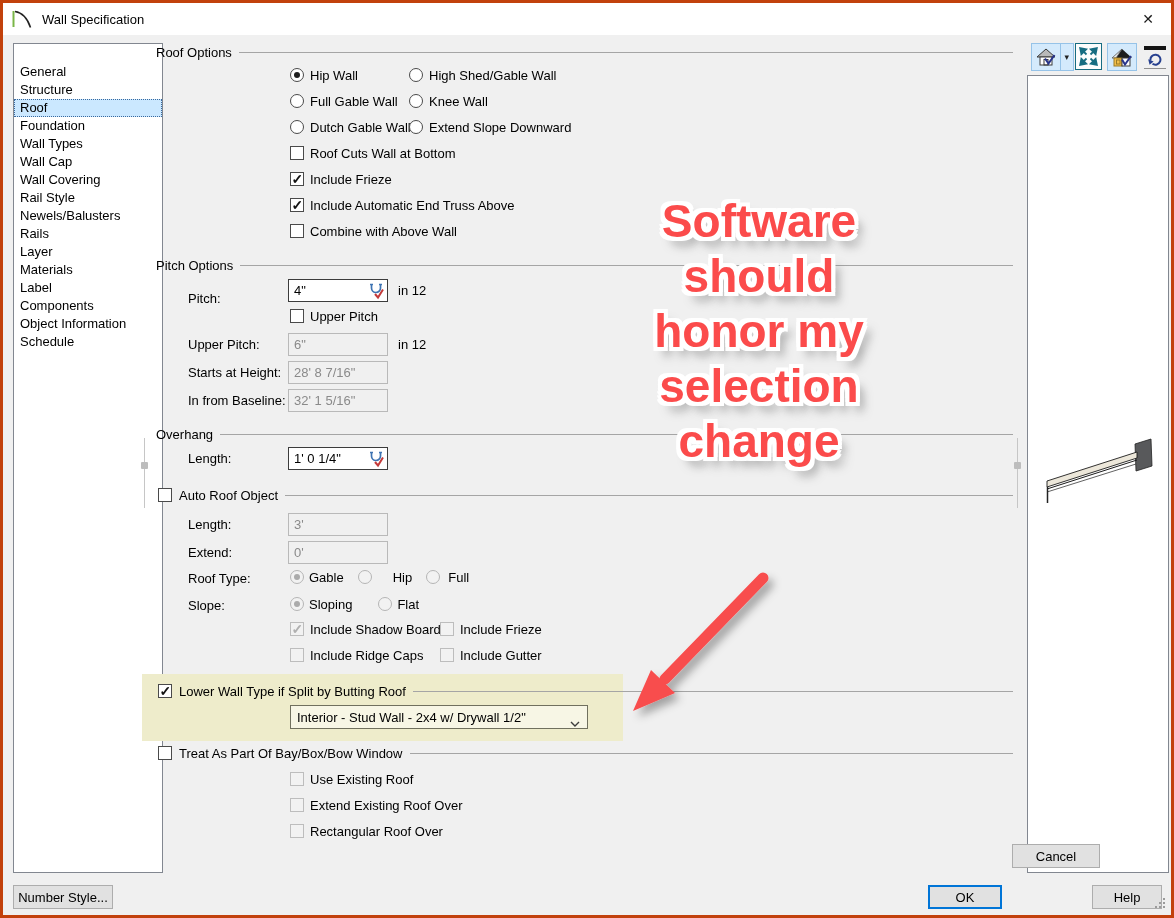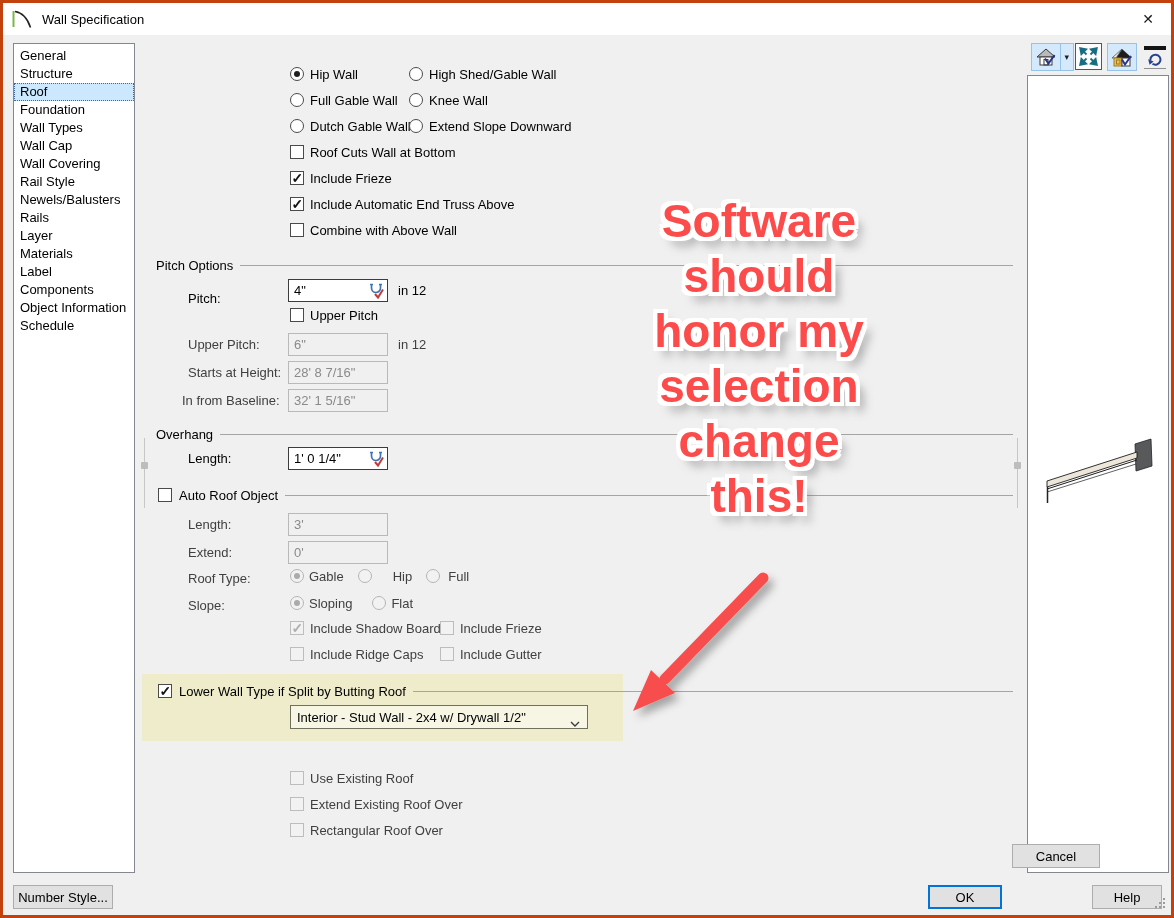--- a/index.html
+++ b/index.html
@@ -5,30 +5,30 @@
   html,body{margin:0;padding:0;background:#d8d8d8;}
   .dialog{position:relative;width:1174px;height:918px;background:#f0f0f0;
     font-family:"Liberation Sans",sans-serif;font-size:13px;color:#000;
     border:3px solid #c2410c;box-sizing:border-box;overflow:hidden;}
   
   .titlebar{position:absolute;left:0;top:0;right:0;height:32px;background:#fff;
     display:flex;align-items:center;padding-left:8px;gap:9px;box-sizing:border-box;}
   .close-btn{position:absolute;right:0;top:0;width:46px;height:32px;display:flex;
     align-items:center;justify-content:center;font-size:14px;color:#1a1a1a;cursor:default;}
   
-  .sidebar{position:absolute;left:10px;top:40px;width:122px;height:830px;background:#fff;
-    border:1px solid #828790;box-sizing:border-box;padding-top:3px;}
+  .sidebar{position:absolute;left:10px;top:40px;width:150px;height:830px;background:#fff;
+    border:1px solid #828790;box-sizing:border-box;padding-top:19px;}
   .side-item{height:18px;line-height:18px;padding-left:6px;white-space:nowrap;}
   .side-item.sel{background:#cbe8ff;outline:1px dotted #39699e;outline-offset:-1px;}
   
   .ghdr{position:absolute;display:flex;align-items:center;gap:7px;height:16px;}
   .ghdr .line{flex:1;height:1px;background:#a5a5a5;margin-top:1px;}
   .lbl{position:absolute;font-size:13px;white-space:nowrap;}
-  .dis-t{color:#404040;}
-  .row{position:absolute;display:flex;align-items:flex-start;gap:6px;height:16px;white-space:nowrap;}
+  .dis-t{color:#000000;}
+  .row{position:absolute;display:flex;align-items:center;gap:6px;height:16px;white-space:nowrap;}
   
   .radio{width:14px;height:14px;border:1px solid #4a4a4a;border-radius:50%;background:#fff;
     box-sizing:border-box;position:relative;flex:0 0 auto;}
   .radio.on::after{content:"";position:absolute;left:3px;top:3px;width:6px;height:6px;
     border-radius:50%;background:#1f1f1f;}
   .radio.dis{border-color:#b5b5b5;background:#f2f2f2;}
   .radio.dis.on::after{background:#ababab;}
   .cb{width:14px;height:14px;border:1px solid #4a4a4a;background:#fff;box-sizing:border-box;
     position:relative;flex:0 0 auto;}
   .cb.on::after{content:"\2713";position:absolute;left:0.5px;top:-2.5px;font-size:14px;
@@ -103,20 +103,24 @@
     <div class="side-item">Layer</div>
     <div class="side-item">Materials</div>
     <div class="side-item">Label</div>
     <div class="side-item">Components</div>
     <div class="side-item">Object Information</div>
     <div class="side-item">Schedule</div>
   </div>
 
   <div class="highlight"></div>
 
+  <div class="ghdr" style="left:153px;top:41px;width:857px">
+    <span>Roof Options</span>
+    <span class="line"></span>
+  </div>
   <div class="row" style="left:287px;top:64px">
     <span class="radio on"></span>
     <span>Hip Wall</span>
   </div>
   <div class="row" style="left:406px;top:64px">
     <span class="radio"></span>
     <span>High Shed/Gable Wall</span>
   </div>
   <div class="row" style="left:287px;top:90px">
     <span class="radio"></span>
@@ -173,21 +177,21 @@
   </div>
   <span class="lbl dis-t" style="left:185px;top:334px">Upper Pitch:</span>
   <div class="field" style="left:285px;top:330px">
     <span>6"</span>
   </div>
   <span class="lbl dis-t" style="left:395px;top:334px">in 12</span>
   <span class="lbl dis-t" style="left:185px;top:362px">Starts at Height:</span>
   <div class="field" style="left:285px;top:358px">
     <span>28' 8 7/16"</span>
   </div>
-  <span class="lbl dis-t" style="left:179px;top:390px">In from Baseline:</span>
+  <span class="lbl dis-t" style="left:185px;top:390px">In from Baseline:</span>
   <div class="field" style="left:285px;top:386px">
     <span>32' 1 5/16"</span>
   </div>
 
   <div class="ghdr" style="left:153px;top:423px;width:857px">
     <span>Overhang</span>
     <span class="line"></span>
   </div>
   <span class="lbl" style="left:185px;top:448px">Length:</span>
   <div class="field en" style="left:285px;top:444px">
@@ -223,21 +227,21 @@
     <span class="row" style="position:static;gap:21px">
       <span class="radio dis"></span>
       <span>Hip</span>
     </span>
     <span class="row" style="position:static;gap:8px">
       <span class="radio dis"></span>
       <span>Full</span>
     </span>
   </div>
   <span class="lbl dis-t" style="left:185px;top:595px">Slope:</span>
-  <div class="row dis-t" style="left:287px;top:593px;gap:20px">
+  <div class="row dis-t" style="left:287px;top:593px;gap:26px">
     <span class="row" style="position:static;gap:5px">
       <span class="radio dis on"></span>
       <span>Sloping</span>
     </span>
     <span class="row" style="position:static;gap:5px">
       <span class="radio dis"></span>
       <span>Flat</span>
     </span>
   </div>
   <div class="row dis-t" style="left:287px;top:618px">
@@ -264,20 +268,25 @@
   </div>
   <div class="combo">
     <span>Interior - Stud Wall - 2x4 w/ Drywall 1/2"</span>
     <span class="chev">
       <svg width="10" height="6" viewBox="0 0 10 6">
           <polyline points="1,1 5,5 9,1" fill="none" stroke="#3c3c3c" stroke-width="1.4"></polyline>
         </svg>
     </span>
   </div>
 
+  <div class="ghdr" style="left:155px;top:742px;width:855px">
+    <span class="cb"></span>
+    <span>Treat As Part Of Bay/Box/Bow Window</span>
+    <span class="line"></span>
+  </div>
   <div class="row dis-t" style="left:287px;top:768px">
     <span class="cb dis"></span>
     <span>Use Existing Roof</span>
   </div>
   <div class="row dis-t" style="left:287px;top:794px">
     <span class="cb dis"></span>
     <span>Extend Existing Roof Over</span>
   </div>
   <div class="row dis-t" style="left:287px;top:820px">
     <span class="cb dis"></span>
@@ -342,21 +351,20 @@
       <line x1="19.5" y1="53" x2="19.5" y2="69" stroke="#222" stroke-width="1.5"></line>
     </svg>
   </div>
 
   <div class="annotation">
     <div>Software</div>
     <div>should</div>
     <div>honor my</div>
     <div>selection</div>
     <div>change</div>
-    <div>this!</div>
   </div>
   <svg style="position:absolute;left:600px;top:550px" width="230" height="180" viewBox="0 0 230 180">
     <defs>
       <filter id="ds" x="-30%" y="-30%" width="170%" height="170%">
         <feDropShadow dx="5" dy="6" stdDeviation="4" flood-color="#000" flood-opacity="0.32"></feDropShadow>
       </filter>
     </defs>
     <g filter="url(#ds)">
       <line x1="160" y1="25" x2="62" y2="126" stroke="#f84d4d" stroke-width="11" stroke-linecap="round"></line>
       <polygon points="30,158 48,117 72,140" fill="#f84d4d"></polygon>

